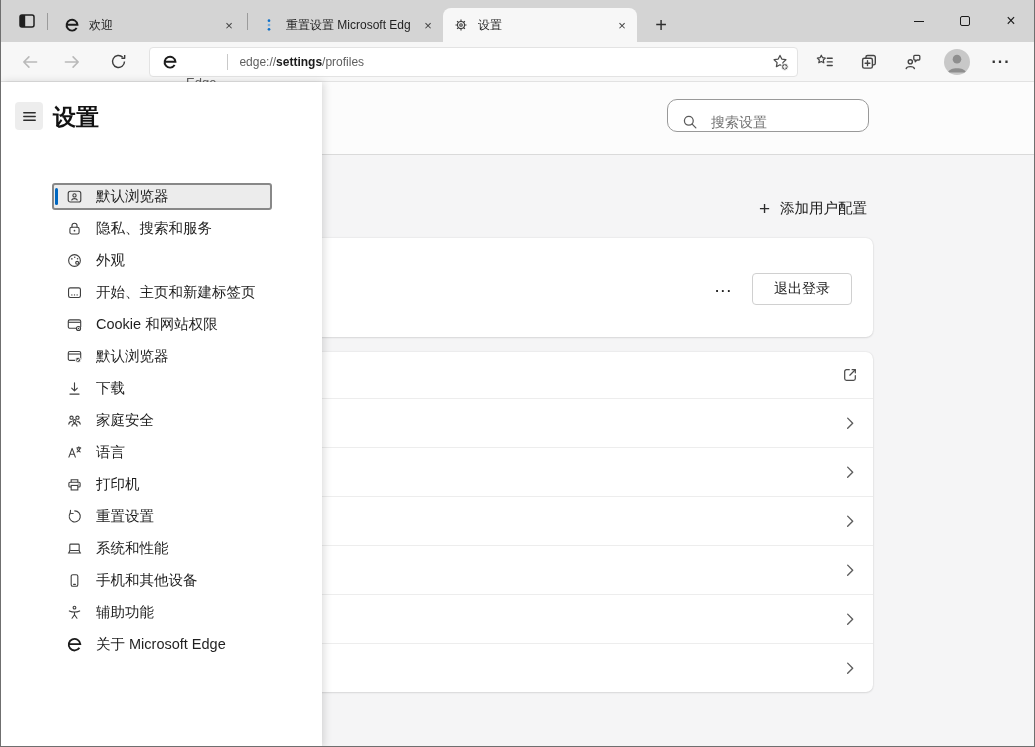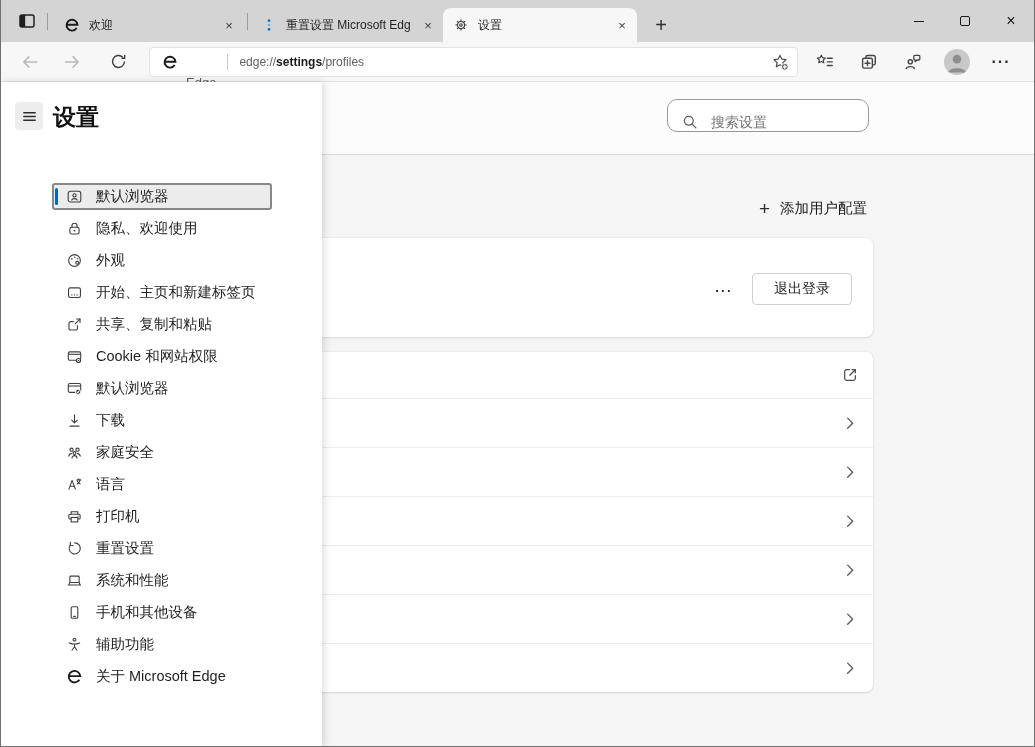--- a/index.html
+++ b/index.html
@@ -427,42 +427,36 @@
           <div class="nav-item selected">
     <svg class="nav-icon">
               <use href="#profile-card-icon"></use>
             </svg>
     <span class="nav-label">默认浏览器</span>
   </div>
           <div class="nav-item">
     <svg class="nav-icon">
               <use href="#privacy-lock-icon"></use>
             </svg>
-    <span class="nav-label">隐私、欢迎使用</span>
+    <span class="nav-label">隐私、搜索和服务</span>
   </div>
           <div class="nav-item">
     <svg class="nav-icon">
               <use href="#appearance-icon"></use>
             </svg>
     <span class="nav-label">外观</span>
   </div>
           <div class="nav-item">
     <svg class="nav-icon">
               <use href="#start-home-icon"></use>
             </svg>
     <span class="nav-label">开始、主页和新建标签页</span>
   </div>
           <div class="nav-item">
     <svg class="nav-icon">
-              <use href="#share-icon"></use>
-            </svg>
-    <span class="nav-label">共享、复制和粘贴</span>
-  </div>
-          <div class="nav-item">
-    <svg class="nav-icon">
               <use href="#cookies-permissions-icon"></use>
             </svg>
     <span class="nav-label">Cookie 和网站权限</span>
   </div>
           <div class="nav-item">
     <svg class="nav-icon">
               <use href="#default-browser-icon"></use>
             </svg>
     <span class="nav-label">默认浏览器</span>
   </div>

